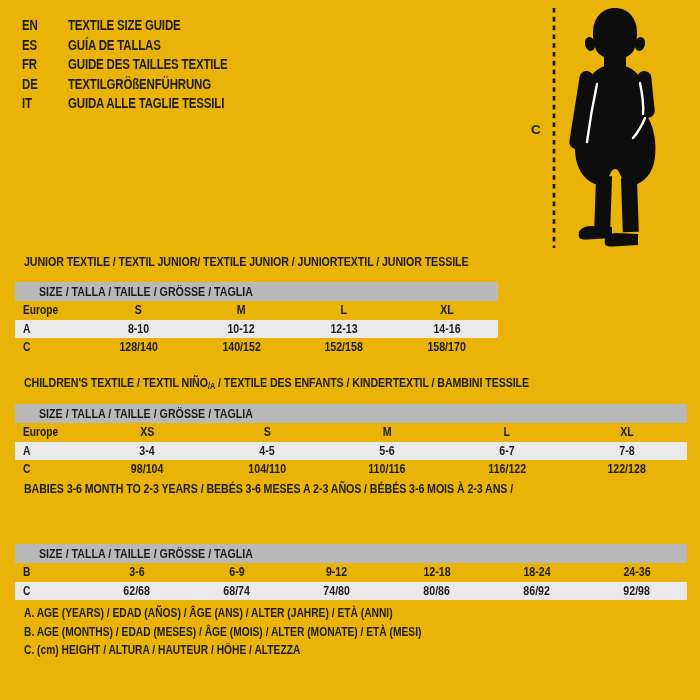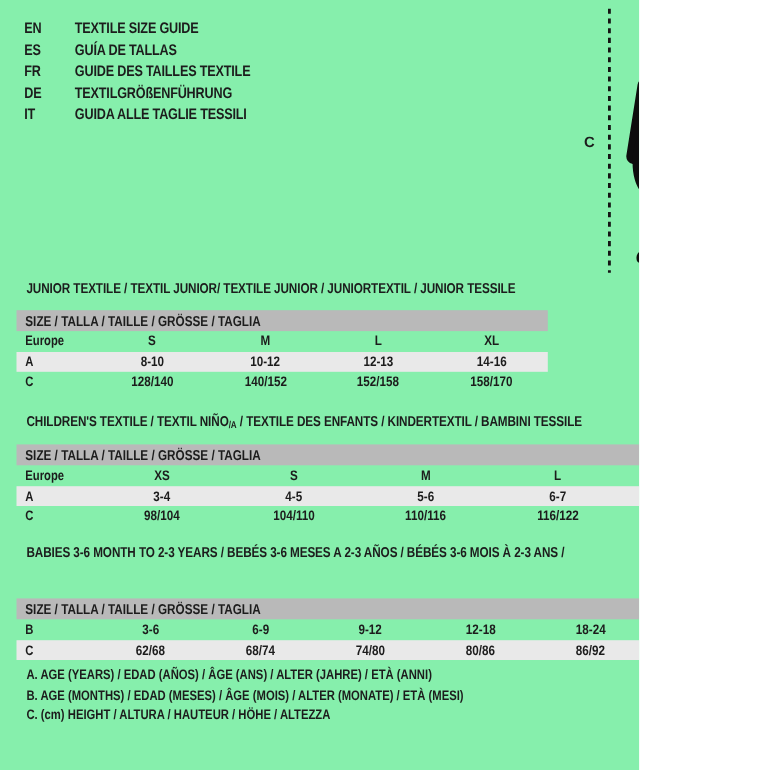--- a/index.html
+++ b/index.html
@@ -1,35 +1,35 @@
 <!DOCTYPE html>
 <html><head>
 <meta charset="utf-8">
 <style>
   html,body{margin:0;padding:0;background:#fff;}
-  .page{position:relative;width:581px;height:700px;background:#86efac;overflow:hidden;
+  .page{position:relative;width:700px;height:700px;background:#eab308;overflow:hidden;
         font-family:"Liberation Sans","DejaVu Sans",sans-serif;color:#1c1c1c;font-weight:700;}
   
   .cx{display:inline-block;transform:scaleX(0.82);transform-origin:0 50%;white-space:nowrap;}
   .cxc{display:inline-block;transform:scaleX(0.85);transform-origin:50% 50%;white-space:nowrap;}
 
   
   .lang-list{position:absolute;left:22px;top:16px;}
   .lang-row{display:flex;line-height:19.6px;font-size:14px;letter-spacing:-0.2px;}
   .lang-code{width:46px;flex:0 0 46px;}
 
   
   .figure-svg{position:absolute;left:520px;top:5px;}
   .fig-label{position:absolute;left:531px;top:122px;font-size:13.5px;}
 
   
   .ttitle{position:absolute;left:24px;font-size:13px;letter-spacing:-0.1px;line-height:18.6px;text-align:center;}
   .ttitle sub{font-size:9px;vertical-align:-2px;}
   .stable{position:absolute;left:15px;}
-  .bar{height:19px;background:#b9b9b9;display:flex;align-items:center;padding-left:8px;font-size:13px;}
+  .bar{height:19px;background:#b9b9b9;display:flex;align-items:center;padding-left:24px;font-size:13px;}
   .trow{display:flex;height:18.6px;align-items:center;font-size:12.5px;}
   .trow.shaded{background:#e9e9e9;}
   .tcell{flex:1 1 0;text-align:center;}
   .tcell.label{flex:0 0 64px;text-align:left;padding-left:8px;text-decoration:underline;}
 
   
   .footnotes{position:absolute;left:24px;top:604px;font-size:12.5px;line-height:18.7px;}
 </style>
 </head>
 <body>
@@ -146,21 +146,21 @@
           <div class="tcell label"><span class="cx">C</span></div>
           <div class="tcell"><span class="cxc">98/104</span></div>
           <div class="tcell"><span class="cxc">104/110</span></div>
           <div class="tcell"><span class="cxc">110/116</span></div>
           <div class="tcell"><span class="cxc">116/122</span></div>
           <div class="tcell"><span class="cxc">122/128</span></div>
         </div>
       </div>
   </div>
 
-  <div class="ttitle" style="top:493px">
+  <div class="ttitle" style="top:480px">
     <div><span class="cx">BABIES 3-6 MONTH TO 2-3 YEARS / BEBÉS 3-6 MESES A 2-3 AÑOS / BÉBÉS 3-6 MOIS À 2-3 ANS /</span></div>
   </div>
   <div class="stable" style="top:544px;width:672px">
     <div class="bar">
       <span class="cx">SIZE / TALLA / TAILLE / GRÖSSE / TAGLIA</span>
     </div>
     <div>
         <div class="trow">
           <div class="tcell label"><span class="cx">B</span></div>
           <div class="tcell"><span class="cxc">3-6</span></div>

